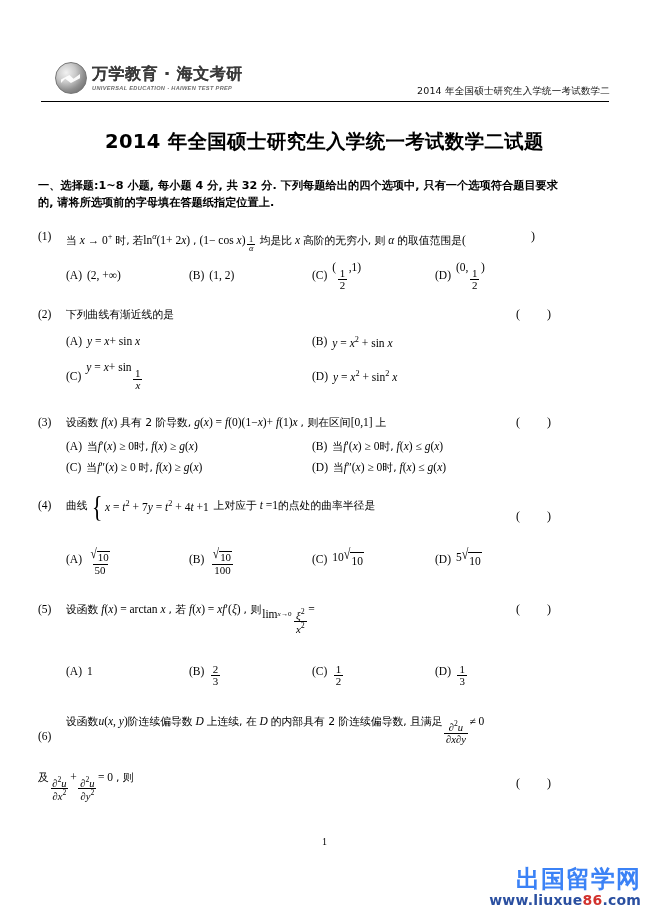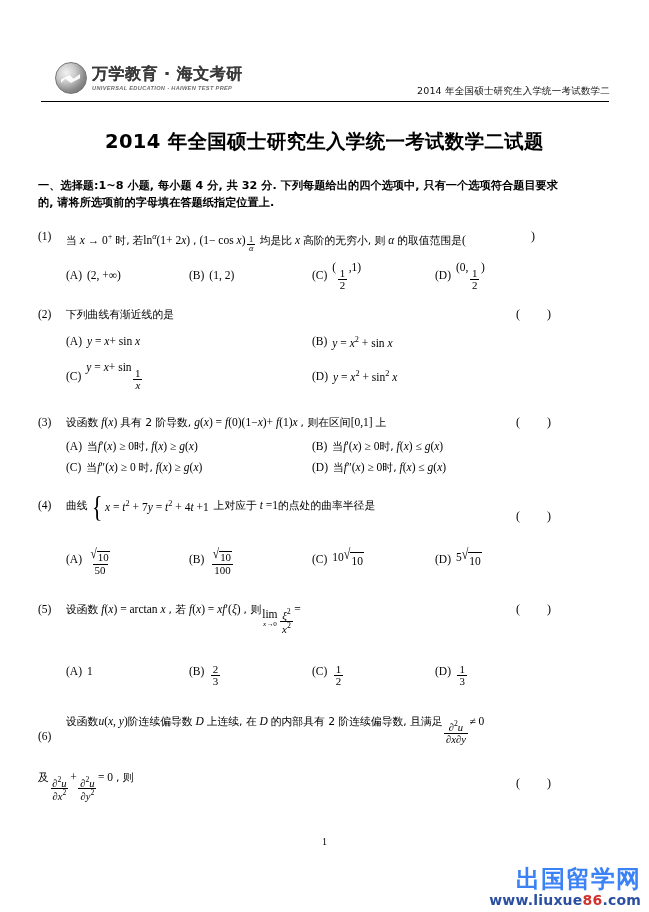--- a/index.html
+++ b/index.html
@@ -239,21 +239,21 @@
   .sys .rows {
     display: flex;
     justify-content: center;
     line-height: 18px;
     font-size: 11.5px;
   }
 
   
   .lim {
     display: inline-flex;
-    flex-direction: column;
+    flex-direction: row;
     align-items: center;
     vertical-align: -0.45em;
     margin: 0 1px;
   }
   .lim .lop { line-height: 1; font-size: 1em; }
   .lim .lsub { line-height: 1; font-size: .62em; }
 
   
   .pfrac { font-size: .92em; }
 

